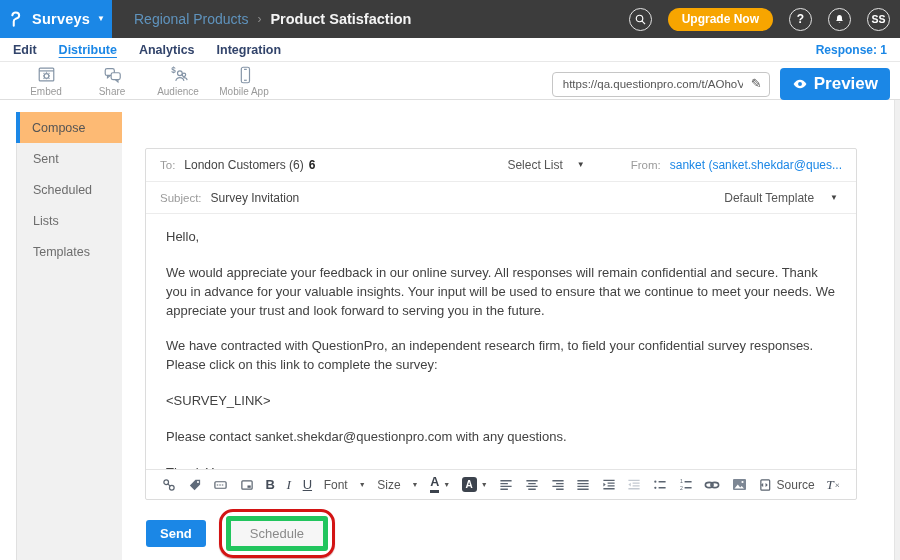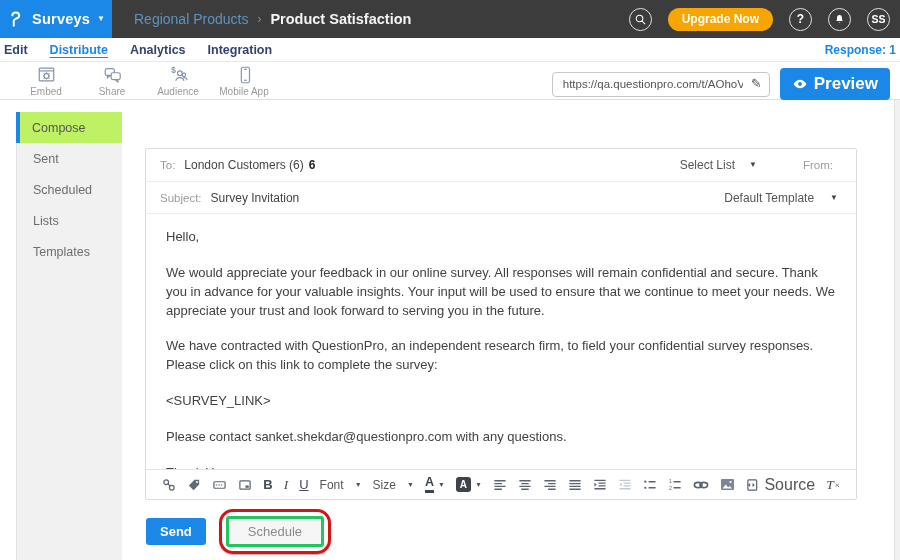--- a/index.html
+++ b/index.html
@@ -19,21 +19,21 @@
   .bc-current { color:#f4f4f4; font-weight:700; font-size:14.5px; }
   .topbar-right { margin-left:auto; display:flex; align-items:center; gap:16px; padding-right:10px; }
   .circle-btn { width:23px; height:23px; border:1.4px solid #e3e3e3; border-radius:50%;
                 display:flex; align-items:center; justify-content:center; color:#fff;
                 font-size:12px; font-weight:700; cursor:pointer; }
   .upgrade { height:23px; border-radius:12px; background:#f7a500; color:#fff;
              font-size:12px; font-weight:700; display:flex; align-items:center;
              padding:0 14px; cursor:pointer; }
 
   
-  .nav-tabs { height:24px; display:flex; align-items:center; gap:22px; padding:0 4px;
+  .nav-tabs { height:24px; display:flex; align-items:center; gap:22px; padding:0 13px;
               border-bottom:1px solid #e8e8e8; font-size:12.5px; font-weight:700; background:#fff; }
   .tab { color:#32446b; cursor:pointer; }
   .tab.active { color:#1b87e6; text-decoration:underline; text-underline-offset:3px; }
   .response { margin-left:auto; color:#1b87e6; font-size:12px; font-weight:700; }
 
   
   .channel-toolbar { height:38px; display:flex; align-items:flex-start; padding-left:13px;
                      border-bottom:1px solid #dedede; box-shadow:0 1px 1px rgba(0,0,0,.04);
                      background:#fff; position:relative; }
   .channel { width:66px; display:flex; flex-direction:column; align-items:center;
@@ -52,21 +52,21 @@
                  font-weight:700; cursor:pointer; font-family:"Liberation Sans", sans-serif; }
 
   
   .workspace { position:relative; height:460px; background:#fff; }
   .right-strip { position:absolute; right:0; top:0; bottom:0; width:6px;
                  background:#f0f0f0; border-left:1px solid #e4e4e4; }
   .sidebar { position:absolute; left:16px; top:12px; bottom:0; width:106px;
              background:#f1f1f1; border-left:1px solid #e0e0e0; }
   .side-item { height:31px; display:flex; align-items:center; padding-left:16px;
                font-size:12.5px; color:#6d6d6d; cursor:pointer; }
-  .side-item.active { background:#bef264; border-left:4px solid #1b87e6; padding-left:12px;
+  .side-item.active { background:#fdba74; border-left:4px solid #1b87e6; padding-left:12px;
                       color:#555; margin-left:-1px; }
 
   
   .panel { position:absolute; left:145px; top:48px; width:712px; height:352px;
            border:1px solid #dcdcdc; border-radius:2px; background:#fff;
            display:flex; flex-direction:column; }
   .row { display:flex; align-items:center; padding:0 14px; border-bottom:1px solid #ececec;
          font-size:12px; flex:0 0 auto; }
   .row-to { height:33px; }
   .row-subject { height:32px; }
@@ -92,32 +92,32 @@
   .ei.disabled svg { stroke:#c3c9d1; }
   .b-btn { font-weight:700; font-size:13px; color:#454d59; }
   .i-btn { font-style:italic; font-family:"Liberation Serif", serif; font-size:13.5px; color:#454d59; }
   .u-btn { text-decoration:underline; font-size:13px; color:#454d59; }
   .dd { display:flex; align-items:center; gap:7px; font-size:12px; color:#555; }
   .txt-color { font-weight:700; font-size:12.5px; color:#3c434d; border-bottom:3px solid #3c434d;
                line-height:1; padding-bottom:1px; }
   .bg-color { width:15px; height:15px; background:#3c434d; border-radius:3px; color:#fff;
               font-size:10px; font-weight:700; display:flex; align-items:center; justify-content:center; }
   .mini-caret { font-size:7px; color:#555; margin-left:4px; }
-  .src-label { font-size:16px; color:#555; margin-left:5px; }
+  .src-label { font-size:12px; color:#555; margin-left:5px; }
   .tx { font-family:"Liberation Serif", serif; font-style:italic; font-size:13.5px; color:#454d59; }
   .tx .x { font-size:9px; font-style:normal; vertical-align:-2px; margin-left:1px; }
 
   
   .actions { position:absolute; left:146px; top:409px; display:flex; align-items:center; gap:13px; }
   .send-btn { background:#1b87e6; color:#fff; border:none; border-radius:3px; padding:6px 14px;
               font-size:13px; font-weight:700; cursor:pointer;
               font-family:"Liberation Sans", sans-serif; }
   .schedule-ring { border:3px solid #d31414; border-radius:14px; padding:4px 4px;
                    box-shadow:0 1px 1px rgba(120,0,0,.35); }
-  .schedule-btn { background:#f6f6f6; border:3px solid #22c55e; border-radius:3px; color:#8a8a8a;
+  .schedule-btn { background:#f6f6f6; border:5px solid #22c55e; border-radius:3px; color:#8a8a8a;
                   padding:5px 19px; font-size:13px; cursor:pointer;
                   font-family:"Liberation Sans", sans-serif; }
 </style>
 </head>
 <body>
 
 <div class="app">
 
   <div class="topbar">
     <div class="logo-block">
@@ -240,20 +240,21 @@
       <div class="row row-to">
         <span class="fld-label">To:</span>
         <span class="fld-value">London Customers (6)</span>
         <span class="to-count">6</span>
         <span class="select-list">
           <span>Select List</span>
           <span class="caret">▼</span>
         </span>
         <span class="from-wrap">
           <span class="fld-label">From:</span>
+          <span class="from-value">sanket (sanket.shekdar@ques...</span>
         </span>
       </div>
       <div class="row row-subject">
         <span class="fld-label">Subject:</span>
         <span class="fld-value">Survey Invitation</span>
         <span class="template-dd">
           <span>Default Template</span>
           <span class="caret">▼</span>
         </span>
       </div>

